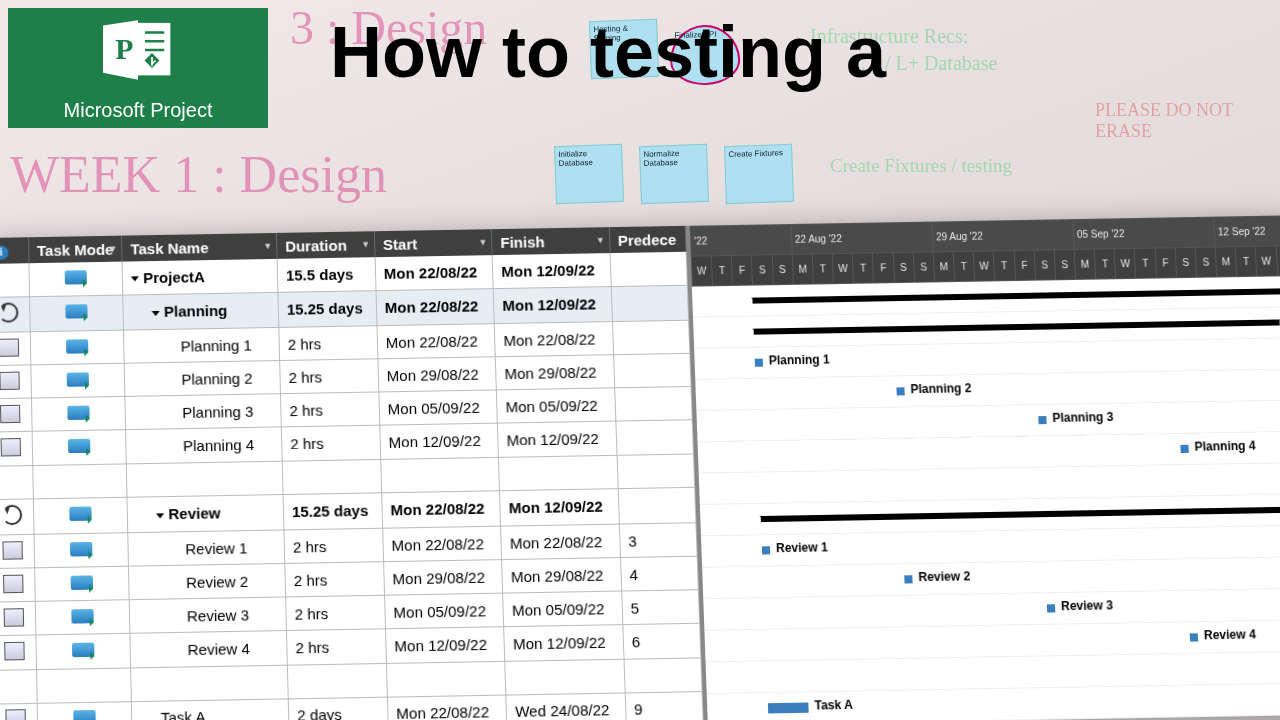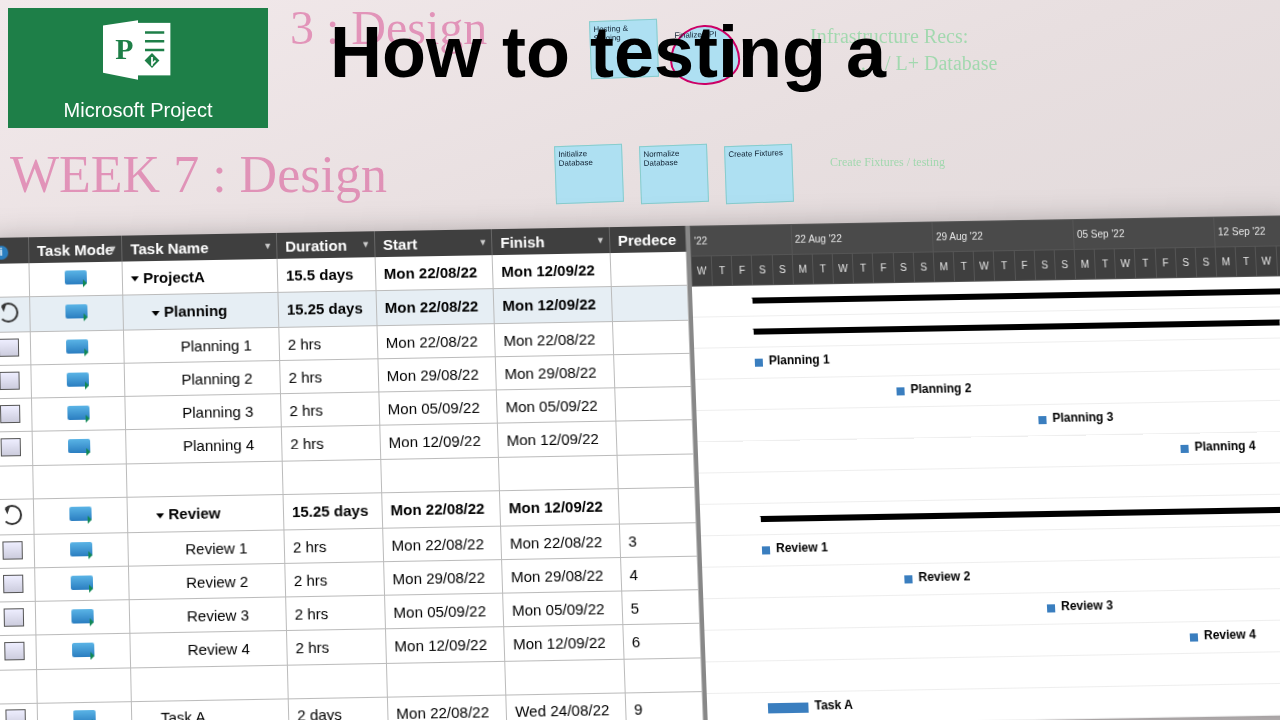--- a/index.html
+++ b/index.html
@@ -49,24 +49,25 @@
   .bar.summary::before{left:-1px;}
   .bar.summary::after{right:-1px;}
   .bar.tiny{width:8px;height:8px;top:11px;}
   .glabel{position:absolute;font-size:12px;font-weight:700;top:6px;color:#000;white-space:nowrap;}
 </style>
 </head>
 <body>
 
 <div class="bg">
   <div class="scribble" style="left:290px;top:0;font-size:48px;">3 : Design</div>
-  <div class="scribble" style="left:10px;top:145px;font-size:52px;">WEEK 7 : Design</div>
+  <div class="scribble" style="left:10px;top:145px;font-size:52px;">WEEK 1 : Design</div>
   <div class="scribble" style="left:810px;top:25px;font-size:20px;color:#2c5;">Infrastructure Recs:</div>
   <div class="scribble" style="left:860px;top:52px;font-size:20px;color:#2c5;">… / L+ Database</div>
-  <div class="scribble" style="left:830px;top:155px;font-size:12px;color:#2c5;">Create Fixtures / testing</div>
+  <div class="scribble" style="left:1095px;top:100px;font-size:18px;color:#d33;">PLEASE DO NOT ERASE</div>
+  <div class="scribble" style="left:830px;top:155px;font-size:19px;color:#2c5;">Create Fixtures / testing</div>
   <div class="scribble" style="left:720px;top:280px;font-size:16px;color:#138;">Admin</div>
   <div class="scribble" style="left:830px;top:280px;font-size:16px;color:#138;">Database</div>
   <div class="scribble" style="left:920px;top:285px;font-size:20px;color:#2c5;">Engineering</div>
   <div class="sticky" style="left:590px;top:20px;">Hosting &amp; Staging</div>
   <div class="sticky" style="left:670px;top:25px;border:2px solid #c06;border-radius:50% 50% 50% 50%/60% 60% 40% 40%;">Finalize API</div>
   <div class="sticky" style="left:555px;top:145px;">Initialize Database</div>
   <div class="sticky" style="left:640px;top:145px;">Normalize Database</div>
   <div class="sticky" style="left:725px;top:145px;">Create Fixtures</div>
 </div>
 

